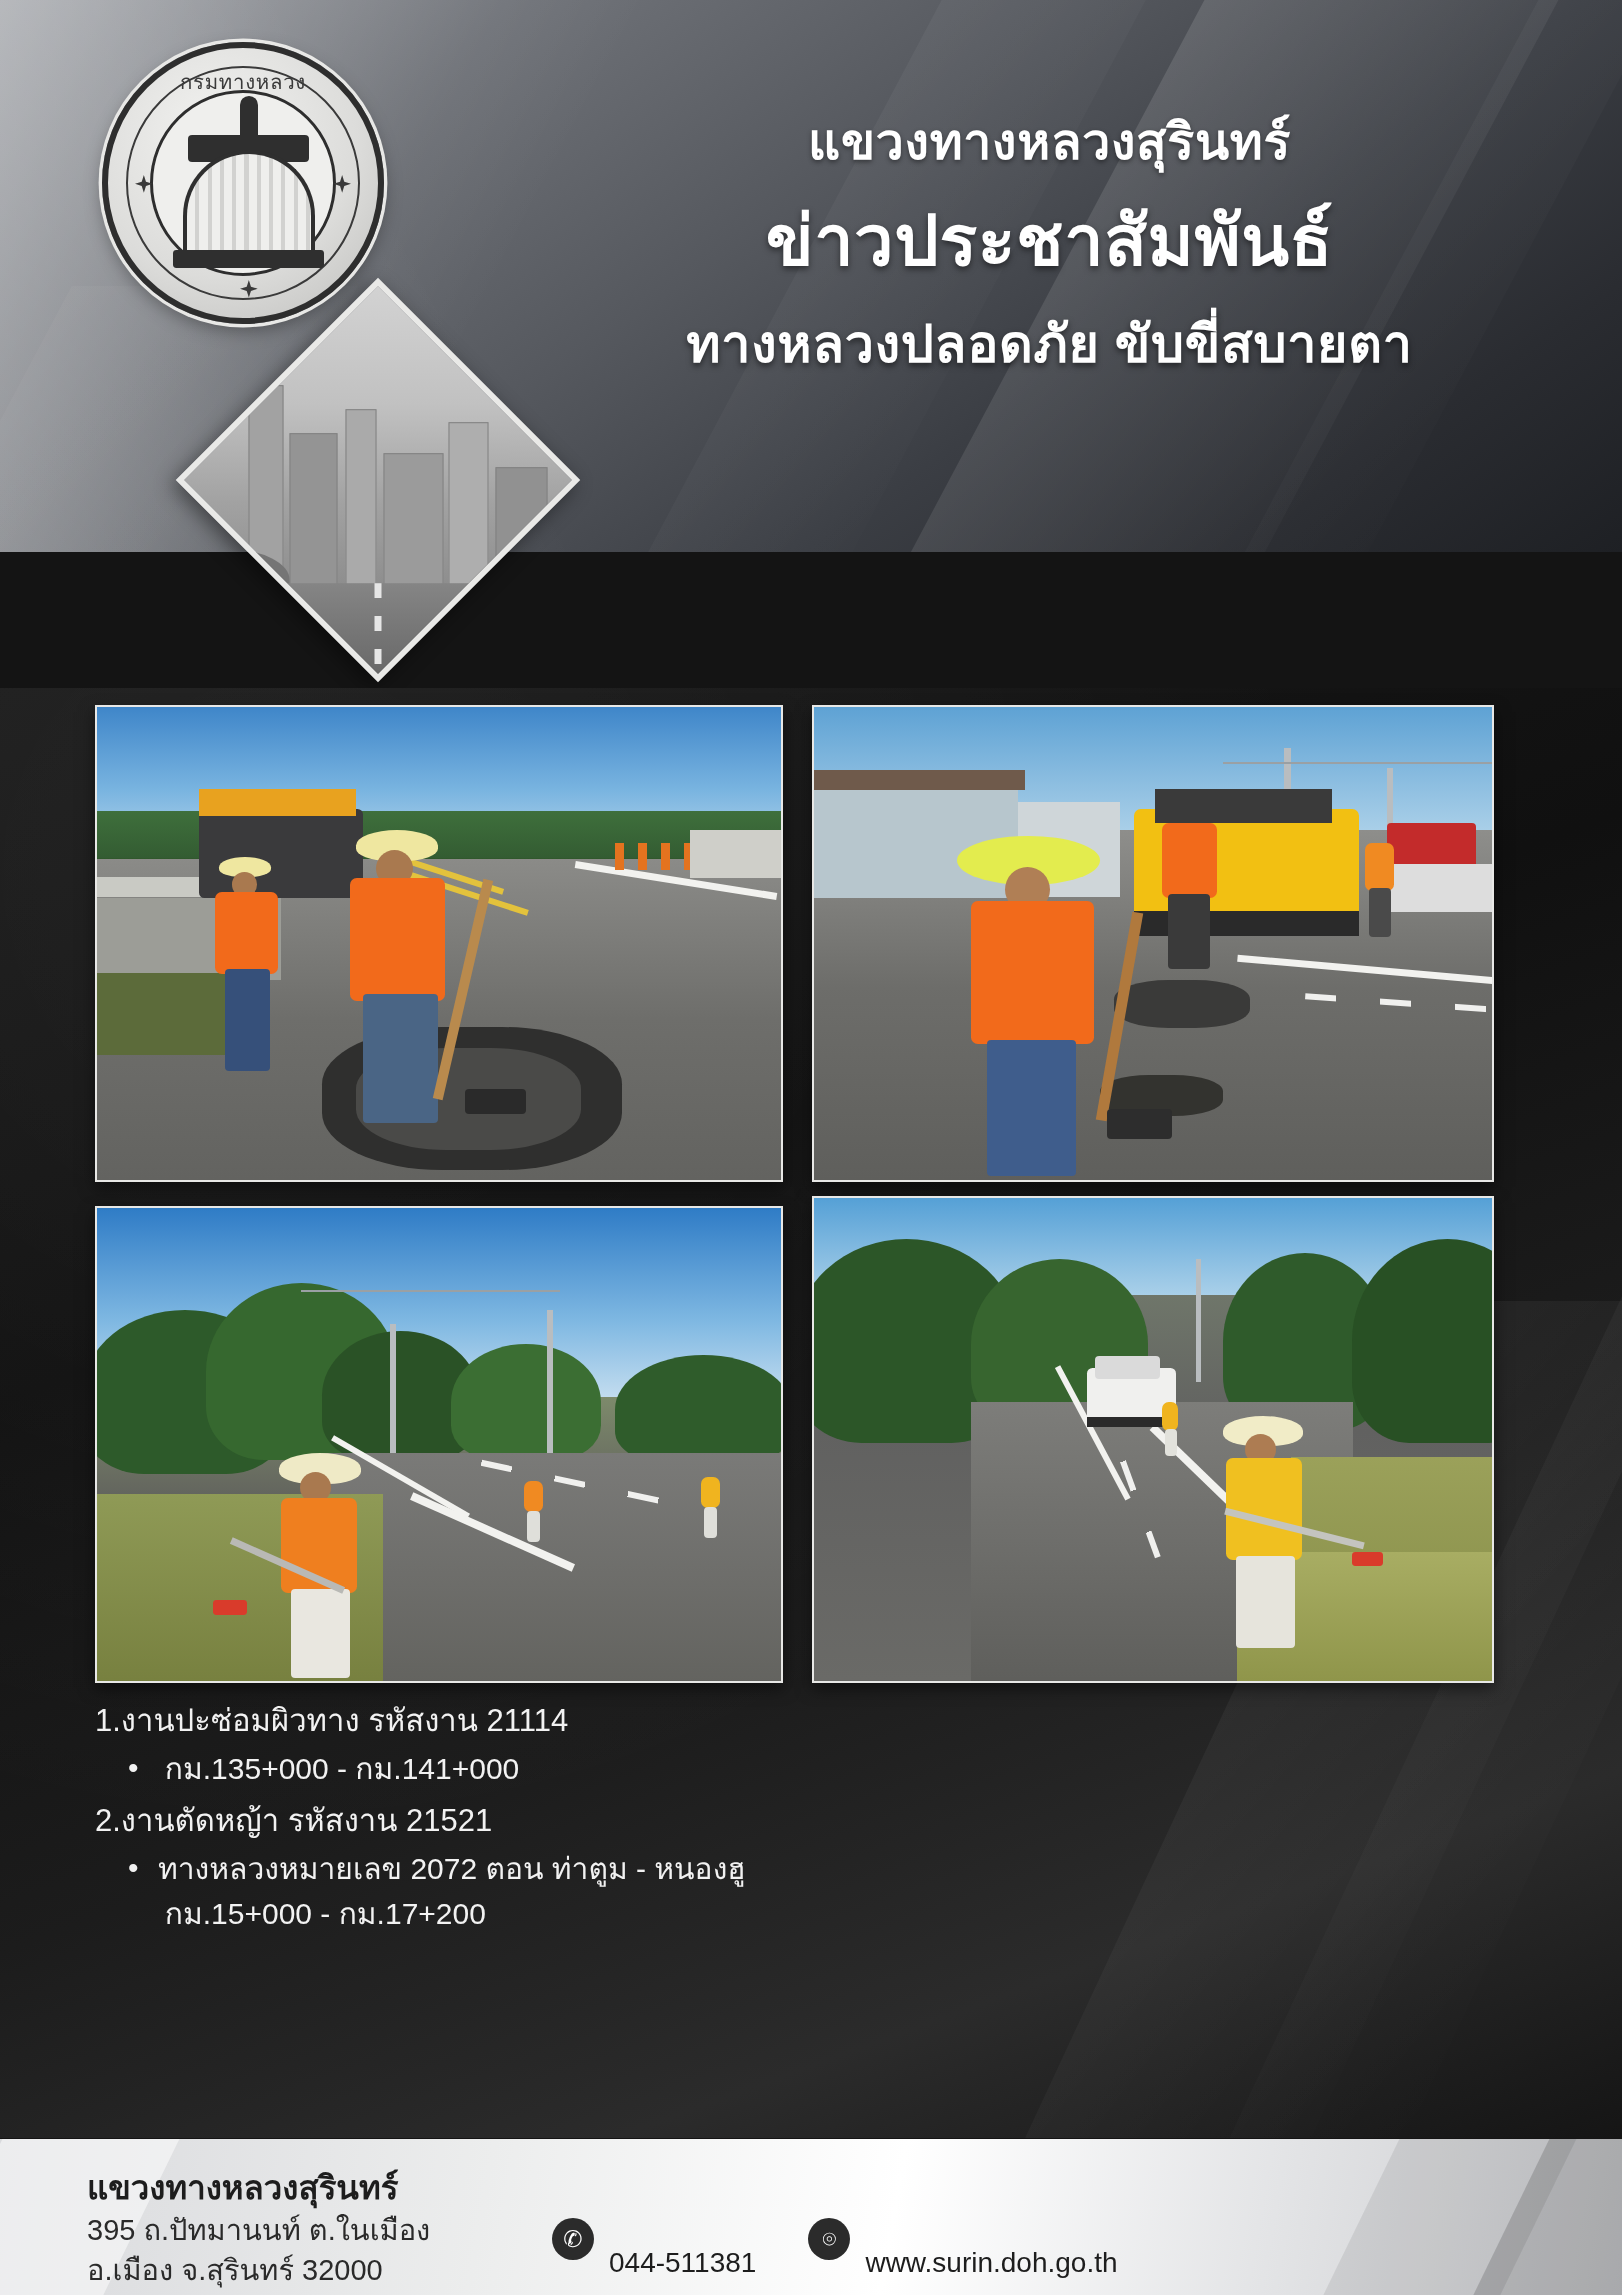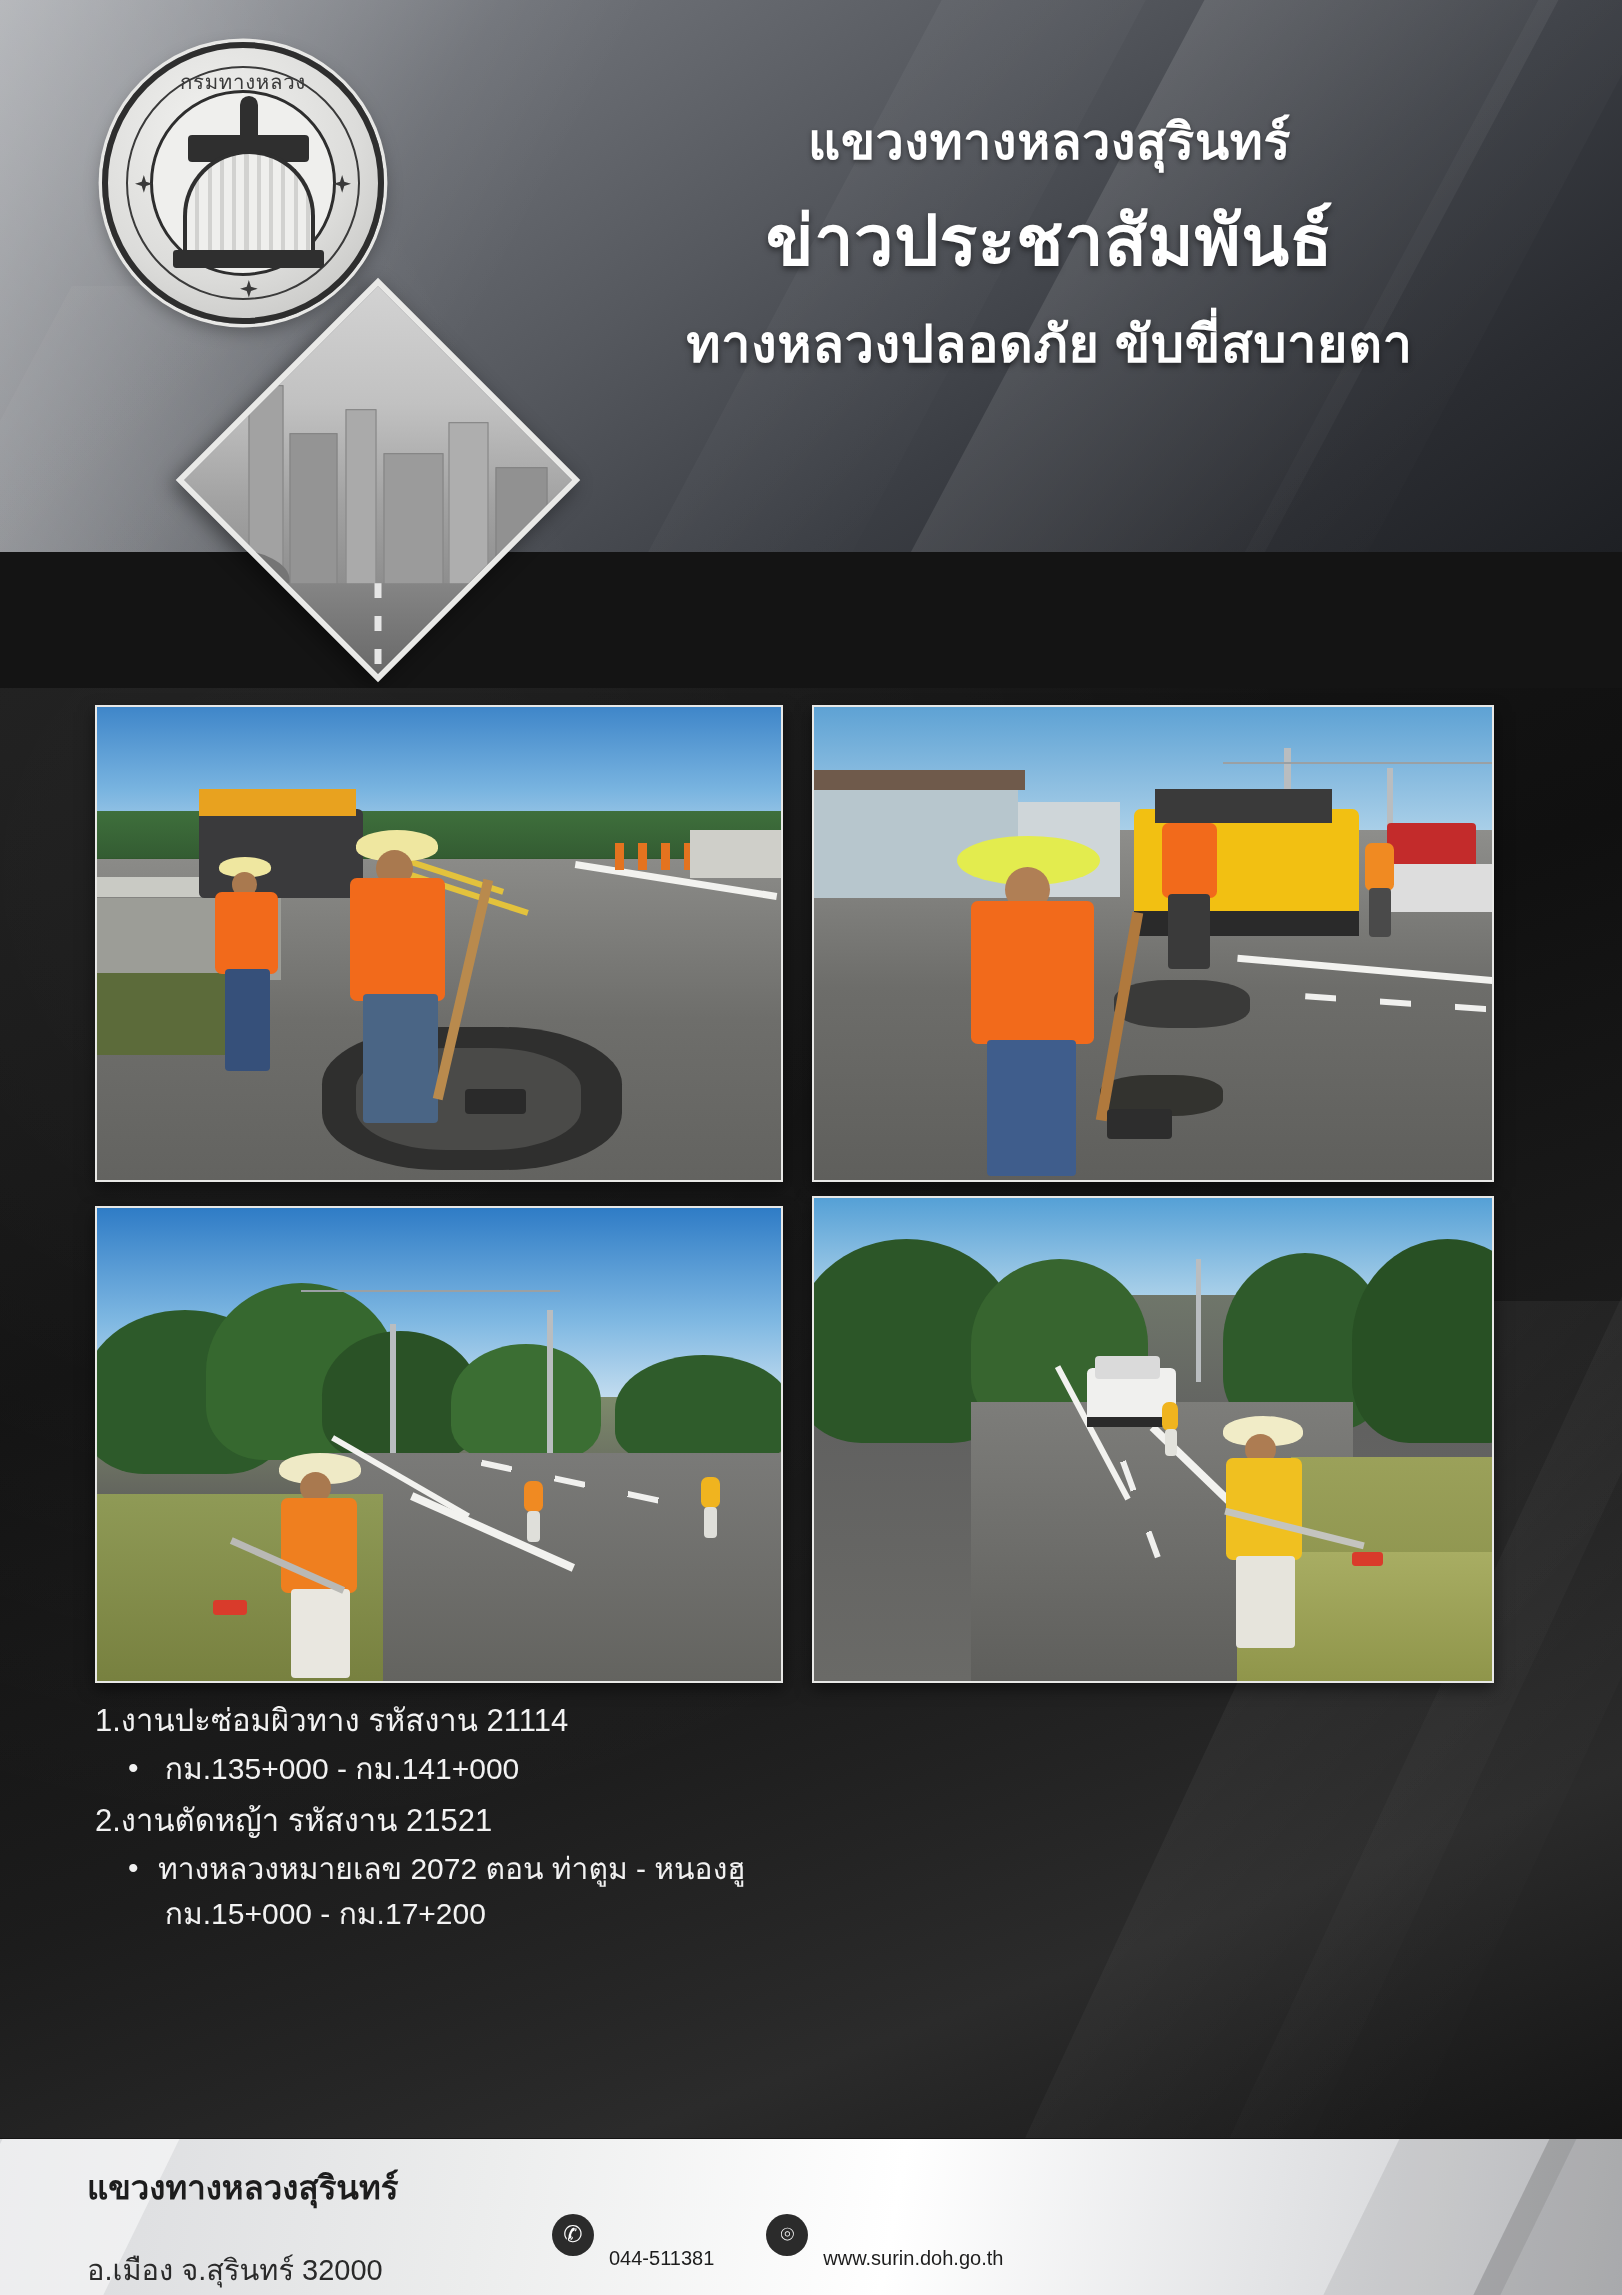--- a/index.html
+++ b/index.html
@@ -299,21 +299,21 @@
   .f-contact {
     position: absolute; left: 552px; top: 60px;
     display: flex; align-items: center; gap: 15px;
   }
   .f-contact .badge {
     width: 42px; height: 42px; border-radius: 50%;
     background: #2b2b2b; color: #fff;
     display: flex; align-items: center; justify-content: center;
     font-size: 23px;
   }
-  .f-contact .txt { font-size: 20px; color: #1d1d1d; margin-right: 37px; margin-top: 48px; }
+  .f-contact .txt { font-size: 28px; color: #1d1d1d; margin-right: 37px; margin-top: 48px; }
   .f-contact .txt.last { margin-right: 0; }
 </style>
 </head>
 <body>
 
 <div class="poster">
 
   <div class="header">
     <div class="hdr-streak s1"></div>
     <div class="hdr-streak s2"></div>
@@ -546,20 +546,21 @@
       </li>
     </ul>
   </div>
 
   <div class="footer">
     <div class="fstreak f3"></div>
     <div class="fstreak f1"></div>
     <div class="fstreak f2"></div>
 
     <div class="f-org">แขวงทางหลวงสุรินทร์</div>
+    <div class="f-addr1">395 ถ.ปัทมานนท์ ต.ในเมือง</div>
     <div class="f-addr2">อ.เมือง จ.สุรินทร์ 32000</div>
 
     <div class="f-contact">
       <div class="badge">✆</div>
       <div class="txt">044-511381</div>
       <div class="badge">⌾</div>
       <div class="txt last">www.surin.doh.go.th</div>
     </div>
   </div>
 

